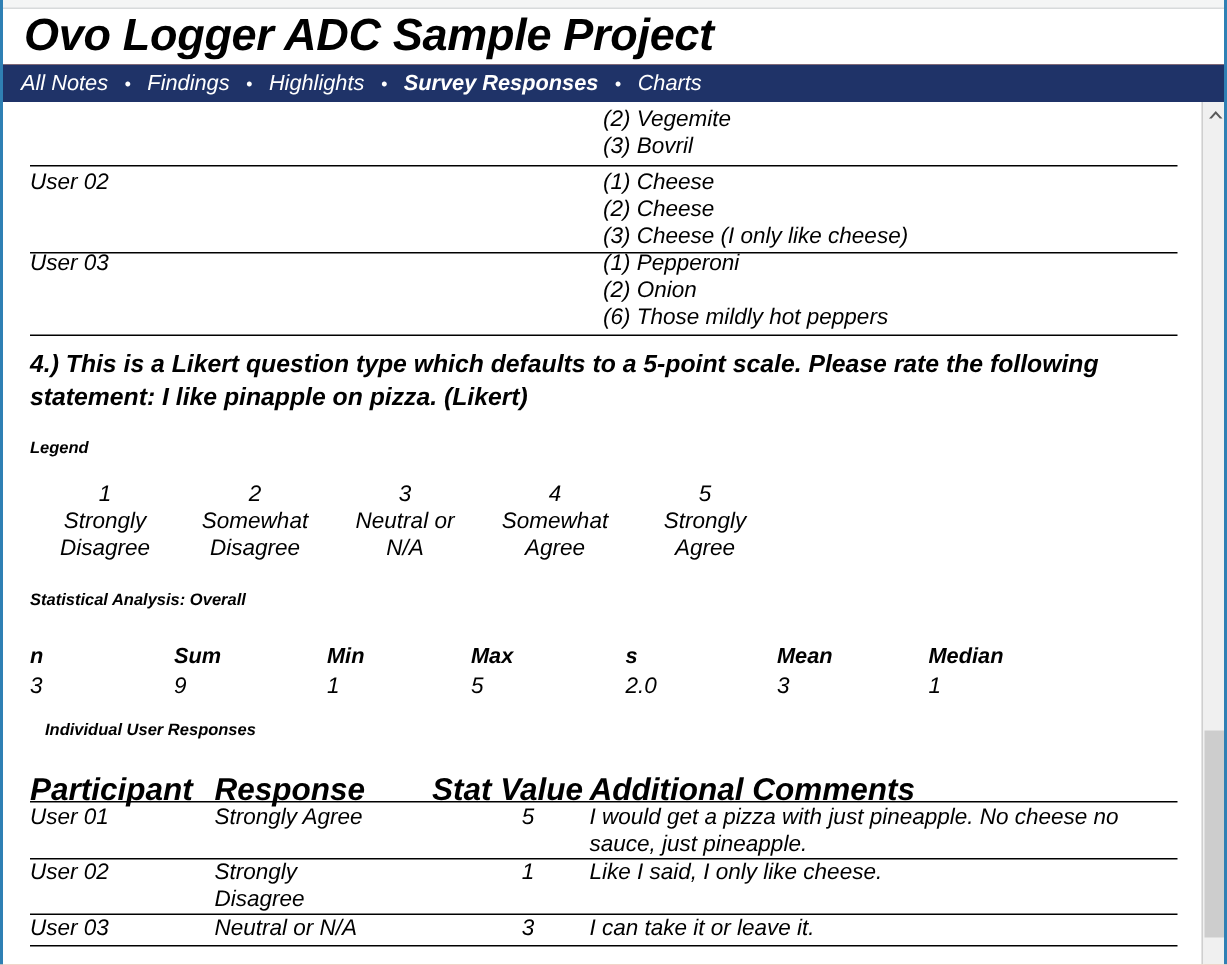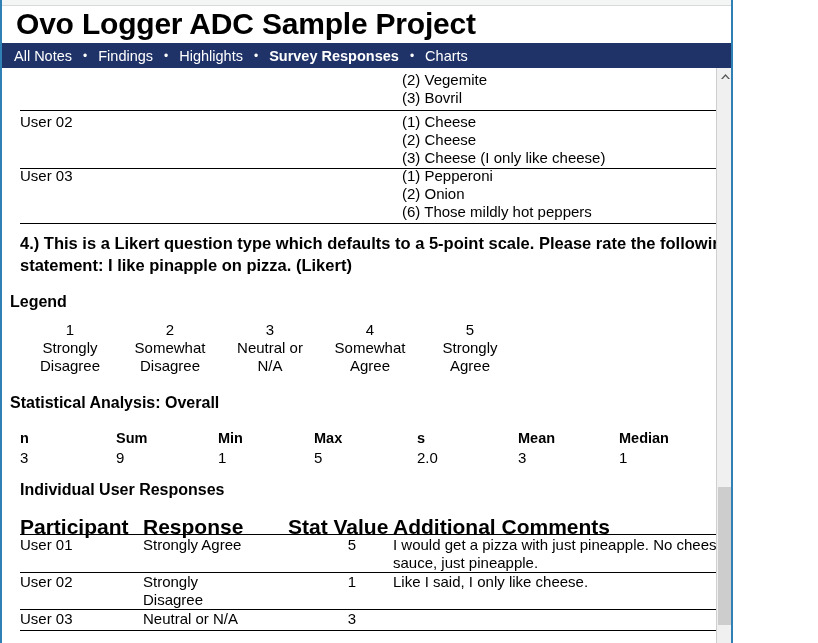--- a/index.html
+++ b/index.html
@@ -7,26 +7,27 @@
     margin: 0;
     padding: 0;
     background: #ffffff;
   }
   body {
     font-family: "Liberation Sans", sans-serif;
     -webkit-font-smoothing: antialiased;
   }
   #app {
     position: relative;
-    width: 733px;
+    width: 818px;
     height: 643px;
     overflow: hidden;
     background: #c2410c;
     box-sizing: border-box;
     border-left: 2px solid #2f80b4;
+    font-style: italic;
   }
 
   
   .top-strip {
     position: absolute;
     left: 0; top: 0;
     width: 818px;
     height: 6px;
     background: #f4f5f5;
     border-bottom: 1px solid #d7dadb;
@@ -156,22 +157,22 @@
     left: 18px;
     width: 740px;
     font-size: 16.5px;
     font-weight: bold;
     line-height: 22px;
     color: #000000;
   }
 
   .section-label {
     position: absolute;
-    left: 8px;
-    font-size: 16px;
+    left: 18px;
+    font-size: 11px;
     font-weight: bold;
     color: #000000;
     white-space: nowrap;
   }
 
   
   .legend-grid {
     position: absolute;
     left: 18px;
     top: 320px;
@@ -318,20 +319,21 @@
     <div class="cell" style="left:18px;  top:505px;">User 02</div>
     <div class="cell" style="left:141px; top:505px;">Strongly</div>
     <div class="cell" style="left:141px; top:523px;">Disagree</div>
     <div class="cell" style="left:329px; top:505px; width:42px; text-align:center;">1</div>
     <div class="cell wrap" style="left:391px; top:505px; width:392px;">Like I said, I only like cheese.</div>
     <div class="rule" style="top:541px;"></div>
 
     <div class="cell" style="left:18px;  top:542px;">User 03</div>
     <div class="cell" style="left:141px; top:542px;">Neutral or N/A</div>
     <div class="cell" style="left:329px; top:542px; width:42px; text-align:center;">3</div>
+    <div class="cell wrap" style="left:391px; top:542px; width:392px;">I can take it or leave it.</div>
     <div class="rule" style="top:562px;"></div>
 
   </div>
 
   <div class="scrollbar">
     <div class="sb-arrow">
       <svg width="11" height="7" viewBox="0 0 11 7" aria-hidden="true">
         <path d="M1 6 L5.5 1 L10 6 L8.2 6 L5.5 3 L2.8 6 Z" fill="#5a5a5a"></path>
       </svg>
     </div>

